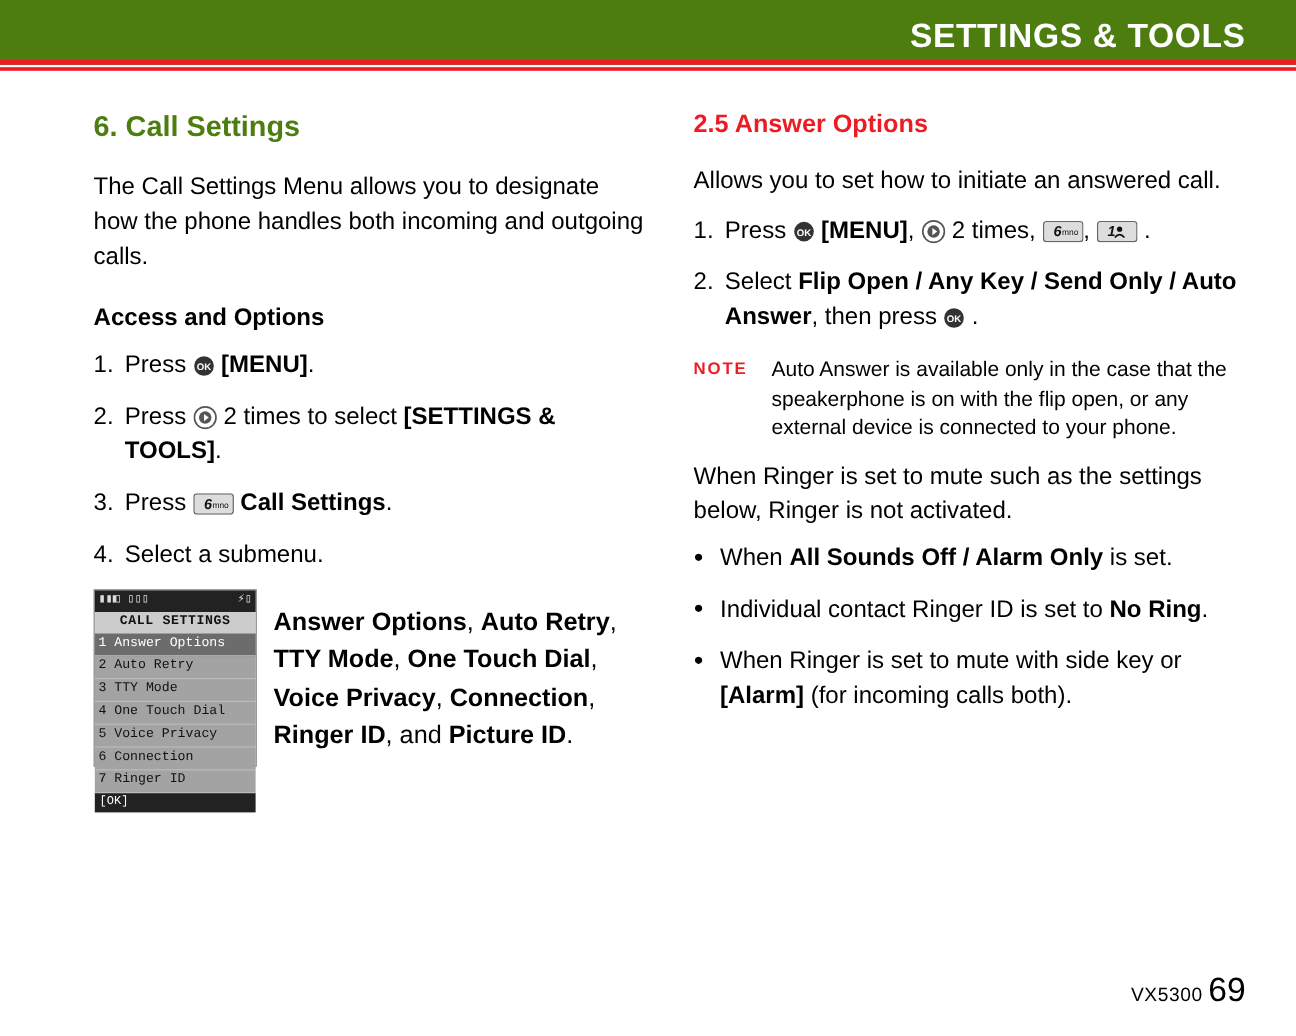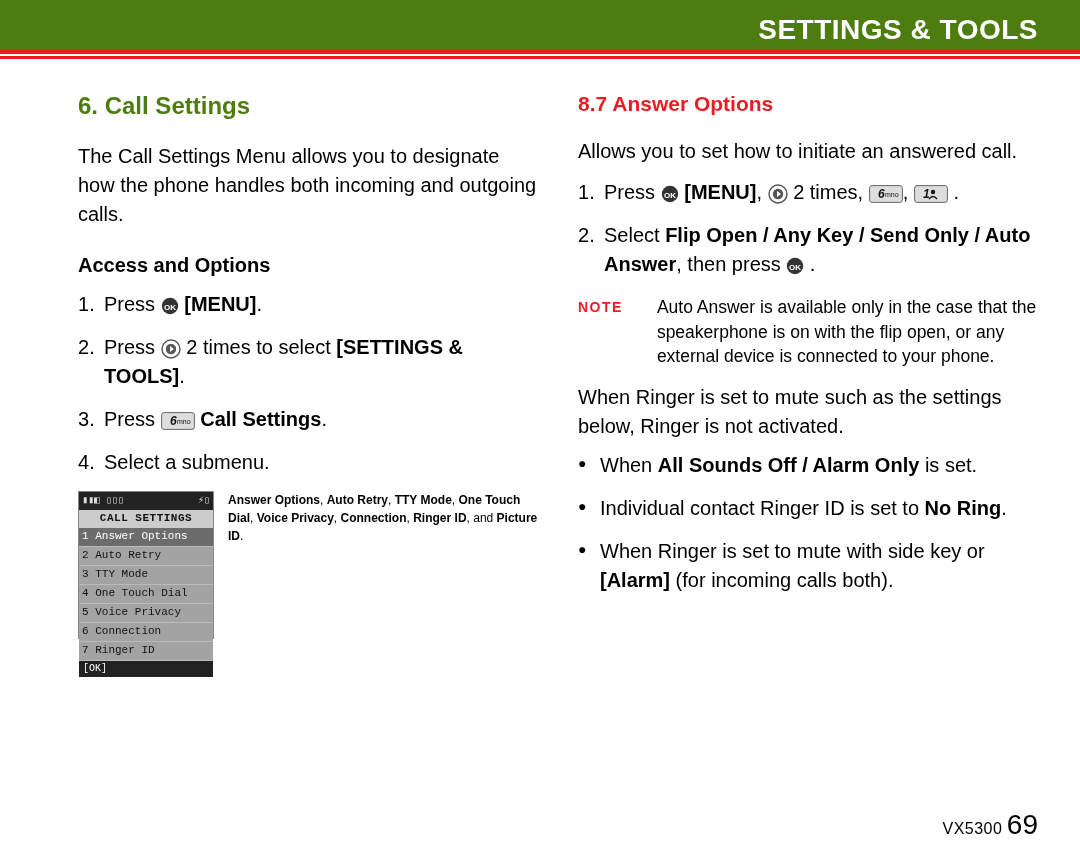--- a/index.html
+++ b/index.html
@@ -20,22 +20,22 @@
   .ok-icon, .nav-icon, .key-icon { display: inline-block; vertical-align: middle; }
   .ok-icon svg, .nav-icon svg, .key-icon svg { display: block; }
   .screenshot-and-list { display: flex; gap: 14px; margin-top: 8px; }
   .phone-shot { width: 136px; height: 148px; border: 1px solid #888; background: #e8e8e8; font-family: "Courier New", monospace; font-size: 11px; color: #111; }
   .ps-top { background: #222; color: #ddd; font-size: 10px; padding: 2px 3px; display: flex; justify-content: space-between; }
   .ps-title { background: #ccc; text-align: center; font-weight: 700; font-size: 11px; padding: 1px 0; letter-spacing: 0.5px; }
   .ps-list { background: #a3a3a3; }
   .ps-list div { border-bottom: 1px solid #bbb; padding: 1px 3px; white-space: nowrap; }
   .ps-list div.hl { background: #6c6c6c; color: #fff; }
   .ps-bot { background: #222; color: #fff; font-size: 10px; padding: 1px 4px; }
-  .submenu-text { flex: 1; font-weight: 700; font-size: 12px; line-height: 1.5; }
-  .note-row { display: flex; gap: 34px; margin: 16px 0 14px 0; }
+  .submenu-text { flex: 1; font-weight: 700; font-size: 21px; line-height: 1.5; margin-top: 12px; }
+  .note-row { display: flex; gap: 20px; margin: 16px 0 14px 0; }
   .note-lbl { color: #ec1c24; font-weight: 900; font-size: 14px; letter-spacing: 1.5px; padding-top: 2px; }
   .note-body { font-size: 17.5px; line-height: 1.4; }
   ul.bullets { list-style: none; padding: 0; margin-top: 10px; }
   ul.bullets > li { position: relative; padding-left: 22px; margin-bottom: 14px; }
   ul.bullets > li::before { content: "●"; position: absolute; left: 0; top: 2px; font-size: 14px; }
   .footer { position: absolute; bottom: 22px; right: 42px; font-size: 16px; }
   .footer .model { letter-spacing: 0.5px; }
   .footer .pnum { font-size: 28px; }
 </style>
 </head>
@@ -98,21 +98,21 @@
           </div>
           <div class="ps-bot">[OK]</div>
         </div>
         <div class="submenu-text">
           <span>Answer Options</span><span style="font-weight:400">, </span><span>Auto Retry</span><span style="font-weight:400">, </span><span>TTY Mode</span><span style="font-weight:400">, </span><span>One Touch Dial</span><span style="font-weight:400">, </span><span>Voice Privacy</span><span style="font-weight:400">, </span><span>Connection</span><span style="font-weight:400">, </span><span>Ringer ID</span><span style="font-weight:400">, and </span><span>Picture ID</span><span style="font-weight:400">.</span>
         </div>
       </div>
     </div>
 
     <div class="col">
-      <h3 class="red">8.7 Answer Options</h3>
+      <h3 class="red">2.5 Answer Options</h3>
       <p>Allows you to set how to initiate an answered call.</p>
 
       <ol class="steps" style="margin-top:12px">
         <li>
           <span>Press </span><span class="ok-icon"><svg width="18" height="18">
                 <circle cx="9" cy="9" r="8.2" fill="#333"></circle>
                 <text x="9" y="12.5" text-anchor="middle" fill="#fff" font-size="8" font-family="Arial" font-weight="700">OK</text>
               </svg></span><span class="b"> [MENU]</span><span>, </span>
           <span class="nav-icon"><svg width="20" height="20">
                 <circle cx="10" cy="10" r="9" fill="#fff" stroke="#555" stroke-width="1.4"></circle>

